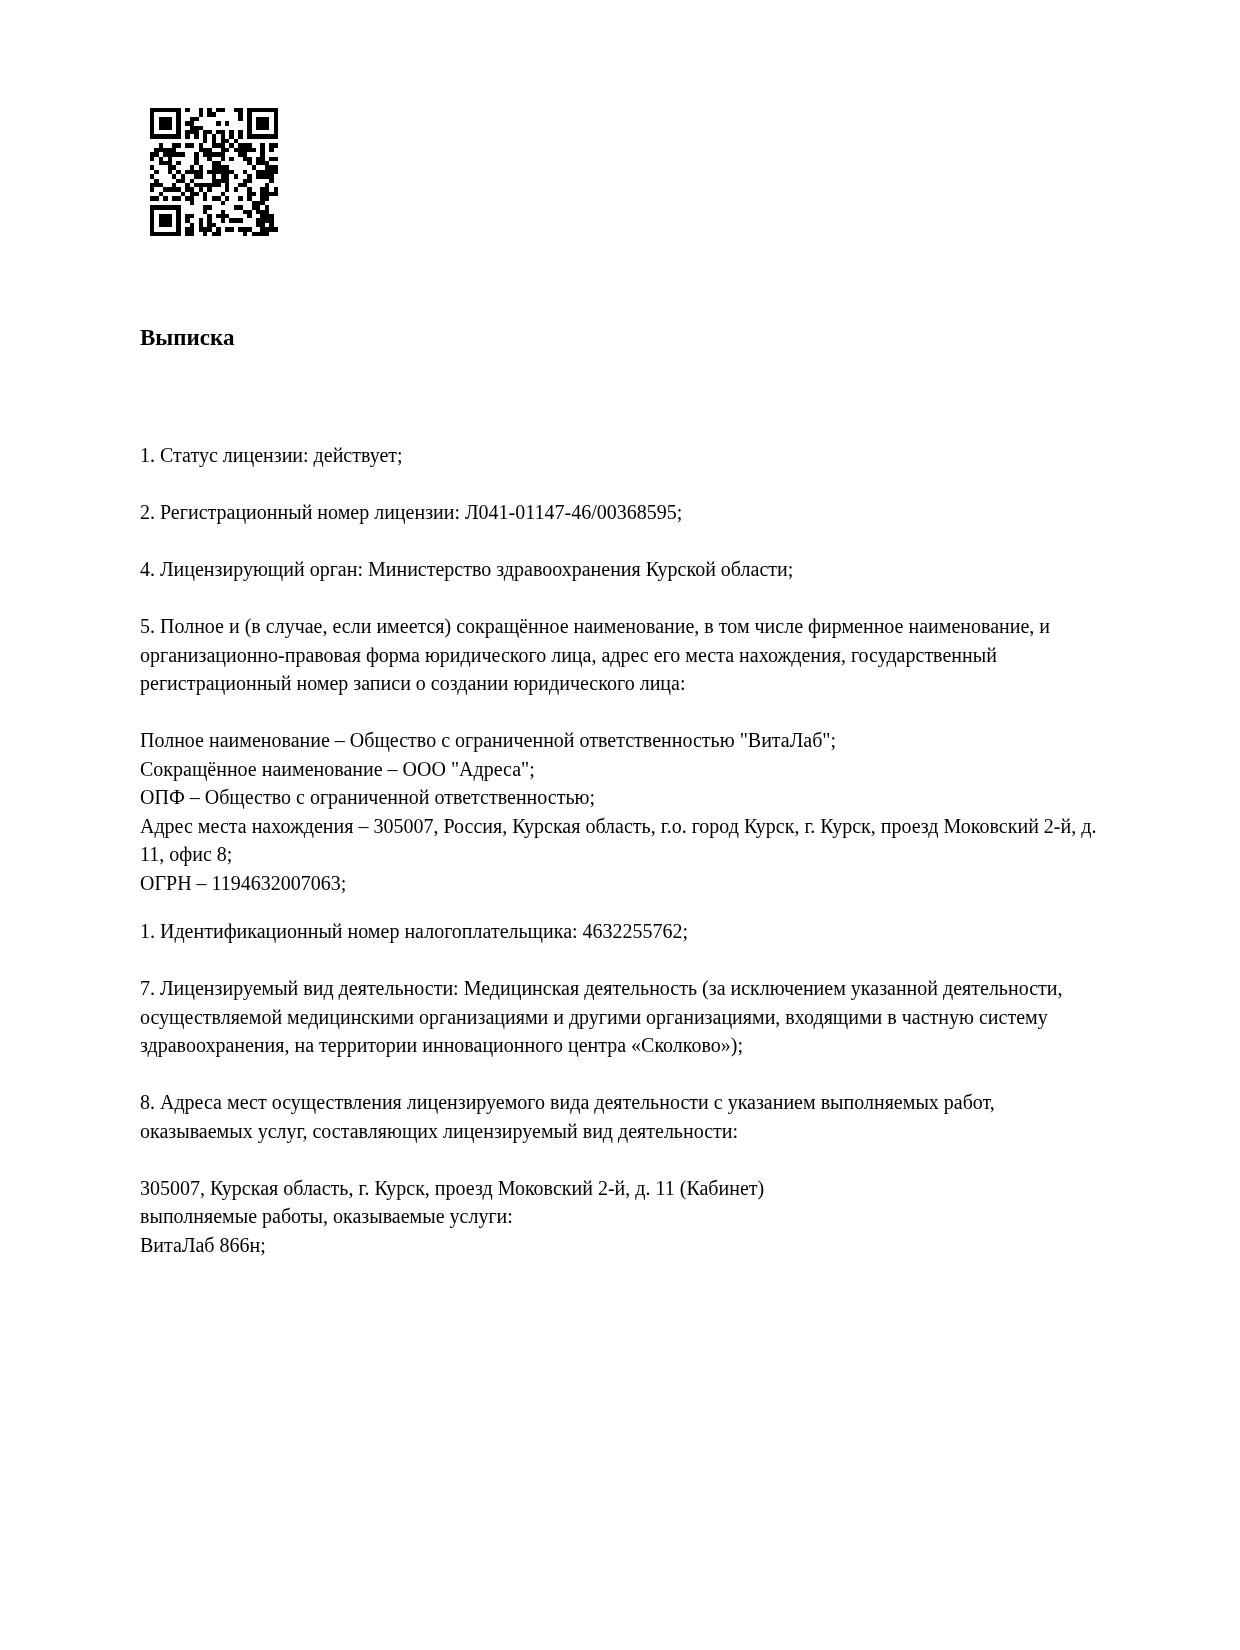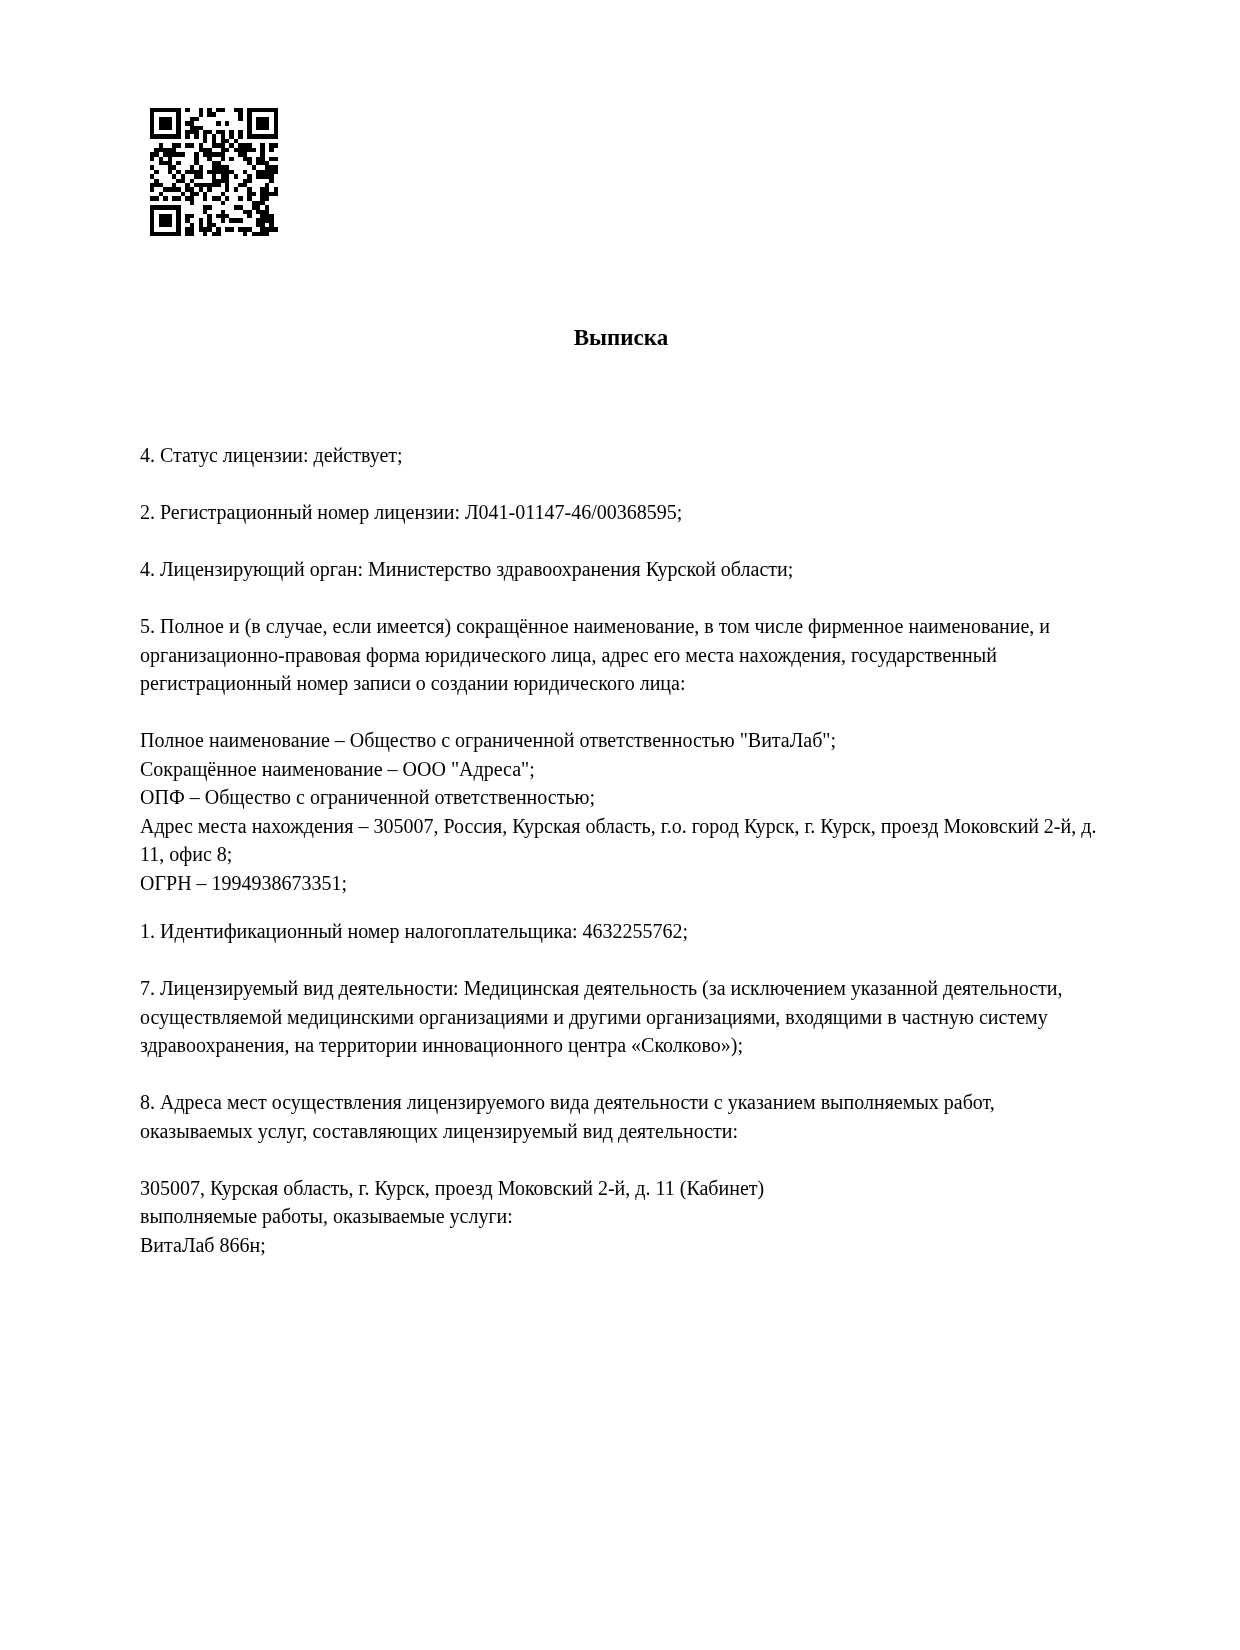--- a/index.html
+++ b/index.html
@@ -25,21 +25,20 @@
     left: 150px;
     top: 108px;
     width: 128px;
     height: 128px;
   }
   .title-block {
     position: absolute;
     top: 322px;
     left: 140px;
     width: 962px;
-    text-align: center;
     font-weight: 700;
     font-size: 23px;
     line-height: 32px;
   }
   .content {
     position: absolute;
     top: 441px;
     left: 140px;
     width: 964px;
     font-size: 20px;
@@ -370,21 +369,21 @@
       <rect x="2" y="24" width="3" height="3" fill="#000"></rect>
     </svg>
 
   <div class="title-block">
     <div>Выписка</div>
   </div>
 
   <div class="content">
 
     <p class="para">
-      <span>4. Статус лицензии: действует;</span>
+      <span>1. Статус лицензии: действует;</span>
     </p>
 
     <p class="para">
       <span>2. Регистрационный номер лицензии: Л041-01147-46/00368595;</span>
     </p>
 
 
     <p class="para">
       <span>4. Лицензирующий орган: Министерство здравоохранения Курской области;</span>
     </p>
@@ -392,21 +391,21 @@
     <p class="para">
       <span>5. Полное и (в случае, если имеется) сокращённое наименование, в том числе фирменное наименование, и организационно-правовая форма юридического лица, адрес его места нахождения, государственный регистрационный номер записи о создании юридического лица:</span>
     </p>
 
     <p class="para">
       </p>
       <div>Полное наименование – Общество с ограниченной ответственностью "ВитаЛаб";</div>
       <div>Сокращённое наименование – ООО "Адреса";</div>
       <div>ОПФ – Общество с ограниченной ответственностью;</div>
       <div>Адрес места нахождения – 305007, Россия, Курская область, г.о. город Курск, г. Курск, проезд Моковский 2-й, д. 11, офис 8;</div>
-      <div>ОГРН – 1994938673351;</div>
+      <div>ОГРН – 1194632007063;</div>
     <p></p>
 
     <p class="para">
       <span>1. Идентификационный номер налогоплательщика: 4632255762;</span>
     </p>
 
     <p class="para">
       <span>7. Лицензируемый вид деятельности: Медицинская деятельность (за исключением указанной деятельности, осуществляемой медицинскими организациями и другими организациями, входящими в частную систему здравоохранения, на территории инновационного центра «Сколково»);</span>
     </p>
 

